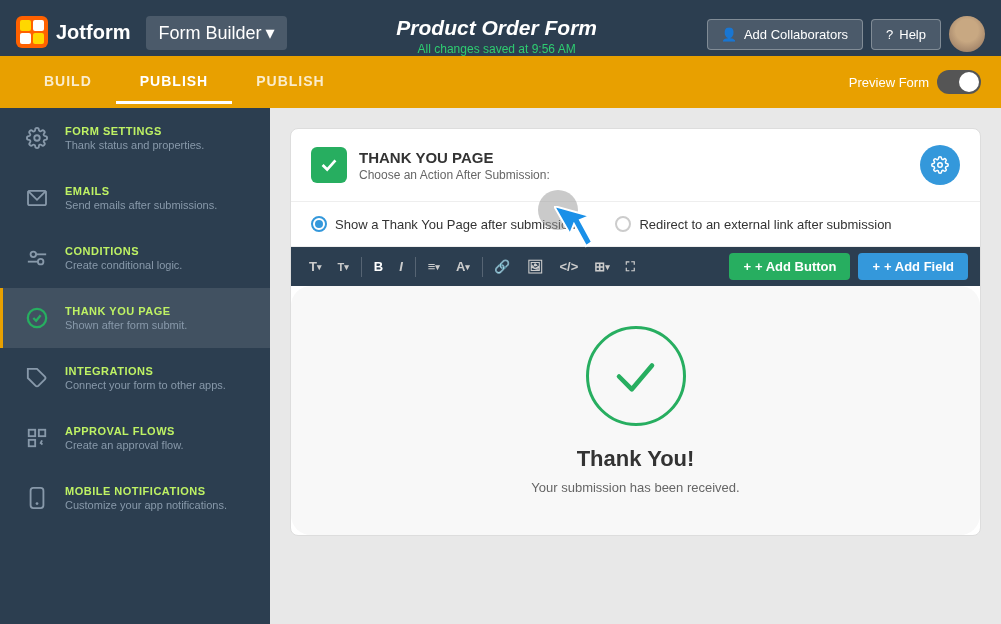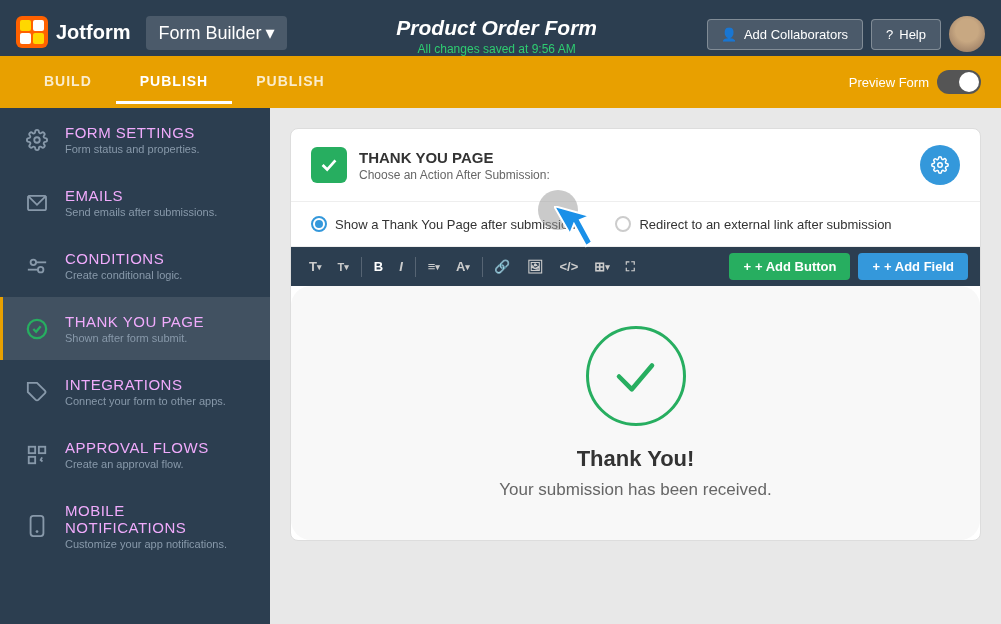--- a/index.html
+++ b/index.html
@@ -45,21 +45,21 @@
 
     
     .sidebar { width: 270px; background: #2c3e50; overflow-y: auto; flex-shrink: 0; }
     .sidebar-item {
       display: flex; align-items: center; padding: 16px 20px; cursor: pointer; border-left: 3px solid transparent;
       transition: background 0.15s;
     }
     .sidebar-item.active { background: rgba(255,255,255,0.1); border-left: 3px solid #e8a000; }
     .sidebar-icon { width: 28px; height: 28px; margin-right: 14px; display: flex; align-items: center; justify-content: center; flex-shrink: 0; }
     .sidebar-text { }
-    .sidebar-title { color: #f0abfc; font-size: 15px; font-weight: 400; letter-spacing: 0.5px; }
+    .sidebar-title { color: #bef264; font-size: 11px; font-weight: 700; letter-spacing: 0.5px; }
     .sidebar-subtitle { color: #8899aa; font-size: 11px; margin-top: 2px; }
 
     
     .content { flex: 1; background: #e8e8e8; padding: 20px; overflow-y: auto; }
     .content-card { background: white; border-radius: 8px; overflow: hidden; border: 1px solid #ddd; }
 
     
     .ty-header { display: flex; align-items: center; padding: 16px 20px; border-bottom: 1px solid #eee; }
     .ty-check-icon { width: 36px; height: 36px; background: #27ae60; border-radius: 6px; display: flex; align-items: center; justify-content: center; margin-right: 12px; flex-shrink: 0; }
     .ty-header-text { flex: 1; }
@@ -81,21 +81,21 @@
     .toolbar-sep { width: 1px; height: 20px; background: rgba(255,255,255,0.2); margin: 0 2px; }
     .toolbar-actions { margin-left: auto; display: flex; gap: 8px; }
     .add-btn { display: flex; align-items: center; gap: 4px; padding: 6px 14px; border-radius: 4px; font-size: 13px; font-weight: 600; cursor: pointer; border: none; }
     .add-btn-green { background: #27ae60; color: white; }
     .add-btn-blue { background: #3498db; color: white; }
 
     
     .preview-area { background: #f8f8f8; padding: 40px 20px; display: flex; flex-direction: column; align-items: center; min-height: 220px; border-radius: 20px; }
     .big-check-circle { width: 100px; height: 100px; border-radius: 50%; border: 3px solid #27ae60; display: flex; align-items: center; justify-content: center; margin-bottom: 20px; }
     .preview-thank-you { font-size: 22px; font-weight: 700; color: #333; margin-bottom: 8px; }
-    .preview-subtitle { font-size: 17px; color: #666; }
+    .preview-subtitle { font-size: 13px; color: #666; }
 
     
     svg { display: block; }
   </style>
 </head>
 <body>
 
 <div class="header">
   <div class="logo-area">
     <svg class="logo-icon" viewBox="0 0 32 32">
@@ -148,21 +148,21 @@
 
     <div class="sidebar-item">
       <div class="sidebar-icon">
         <svg width="22" height="22" viewBox="0 0 24 24" fill="none" stroke="#8899aa" stroke-width="2">
           <circle cx="12" cy="12" r="3"></circle>
           <path d="M19.4 15a1.65 1.65 0 0 0 .33 1.82l.06.06a2 2 0 0 1-2.83 2.83l-.06-.06a1.65 1.65 0 0 0-1.82-.33 1.65 1.65 0 0 0-1 1.51V21a2 2 0 0 1-4 0v-.09A1.65 1.65 0 0 0 9 19.4a1.65 1.65 0 0 0-1.82.33l-.06.06a2 2 0 0 1-2.83-2.83l.06-.06A1.65 1.65 0 0 0 4.68 15a1.65 1.65 0 0 0-1.51-1H3a2 2 0 0 1 0-4h.09A1.65 1.65 0 0 0 4.6 9a1.65 1.65 0 0 0-.33-1.82l-.06-.06a2 2 0 0 1 2.83-2.83l.06.06A1.65 1.65 0 0 0 9 4.68a1.65 1.65 0 0 0 1-1.51V3a2 2 0 0 1 4 0v.09a1.65 1.65 0 0 0 1 1.51 1.65 1.65 0 0 0 1.82-.33l.06-.06a2 2 0 0 1 2.83 2.83l-.06.06A1.65 1.65 0 0 0 19.4 9a1.65 1.65 0 0 0 1.51 1H21a2 2 0 0 1 0 4h-.09a1.65 1.65 0 0 0-1.51 1z"></path>
         </svg>
       </div>
       <div class="sidebar-text">
         <div class="sidebar-title">FORM SETTINGS</div>
-        <div class="sidebar-subtitle">Form status and properties.</div>
+        <div class="sidebar-subtitle">Thank status and properties.</div>
       </div>
     </div>
 
     <div class="sidebar-item">
       <div class="sidebar-icon">
         <svg width="22" height="18" viewBox="0 0 24 20" fill="none" stroke="#8899aa" stroke-width="2">
           <rect x="2" y="2" width="20" height="16" rx="2"></rect>
           <polyline points="2,2 12,12 22,2"></polyline>
         </svg>
       </div>

